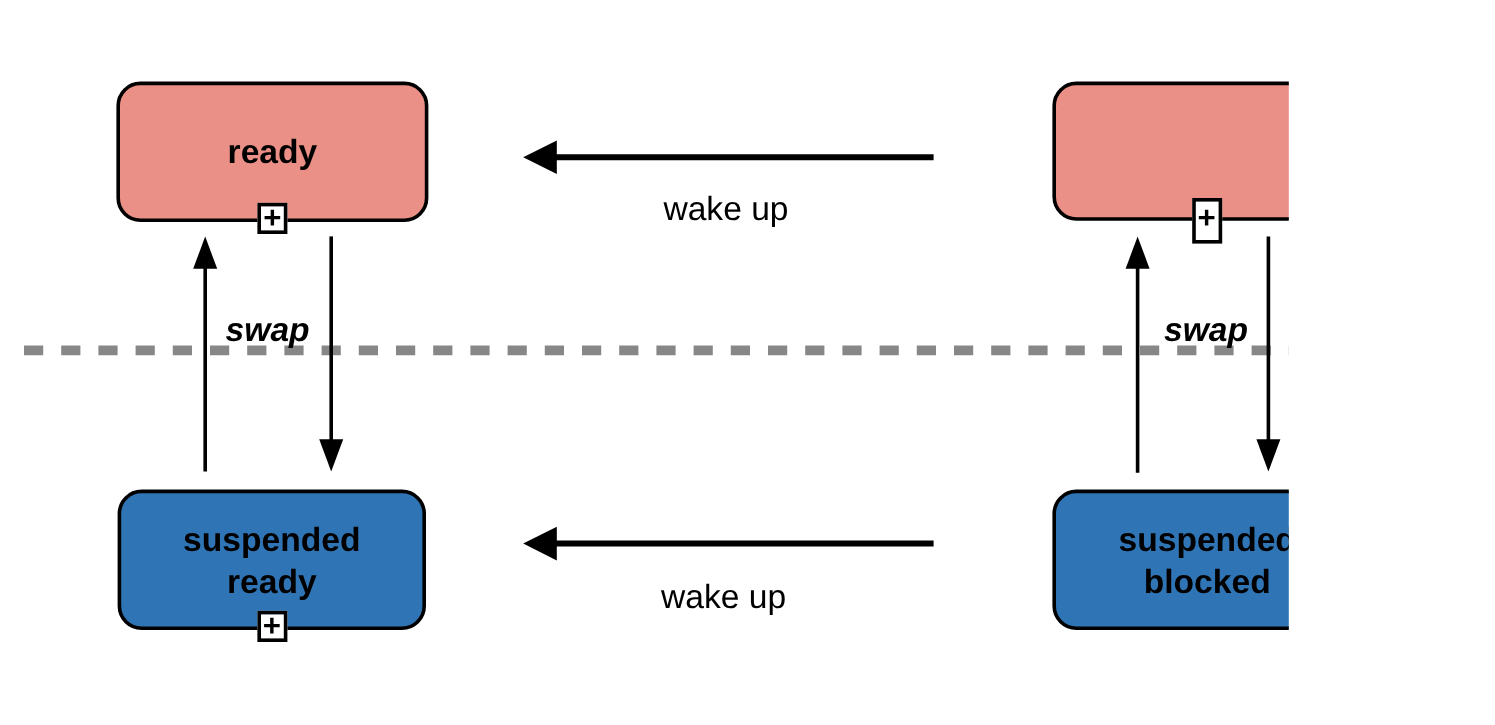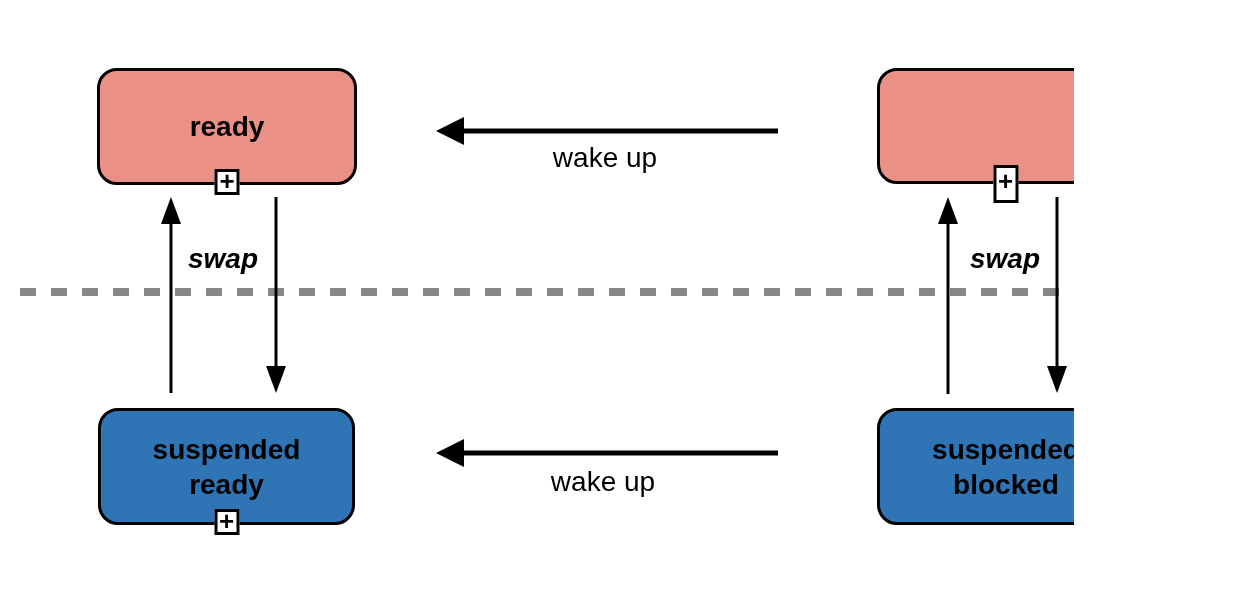--- a/index.html
+++ b/index.html
@@ -59,20 +59,21 @@
   .expand-marker.tall {
     height: 38px;
     bottom: -22px;
     align-items: flex-start;
     padding-top: 0;
   }
   .edge-label {
     position: absolute;
     font-size: 28px;
     text-align: center;
+    margin-top: 16px;
   }
   .edge-label.bold { font-weight: bold; font-style: italic; }
   #label-wake-up-top    { left: 505px; top: 142px; width: 200px; }
   #label-swap-left      { left: 163px; top: 243px; width: 120px; }
   #label-swap-right     { left: 945px; top: 243px; width: 120px; }
   #label-wake-up-bottom { left: 503px; top: 466px; width: 200px; }
 </style>
 </head>
 <body>
 

